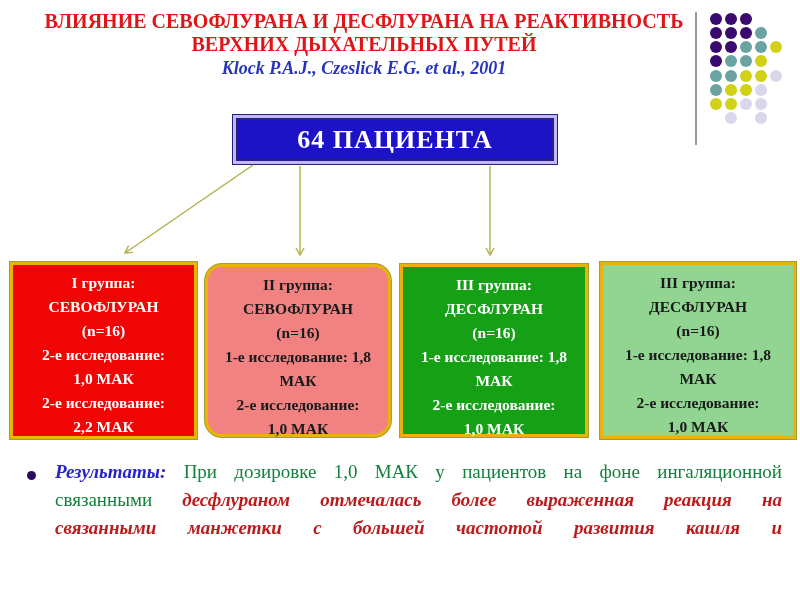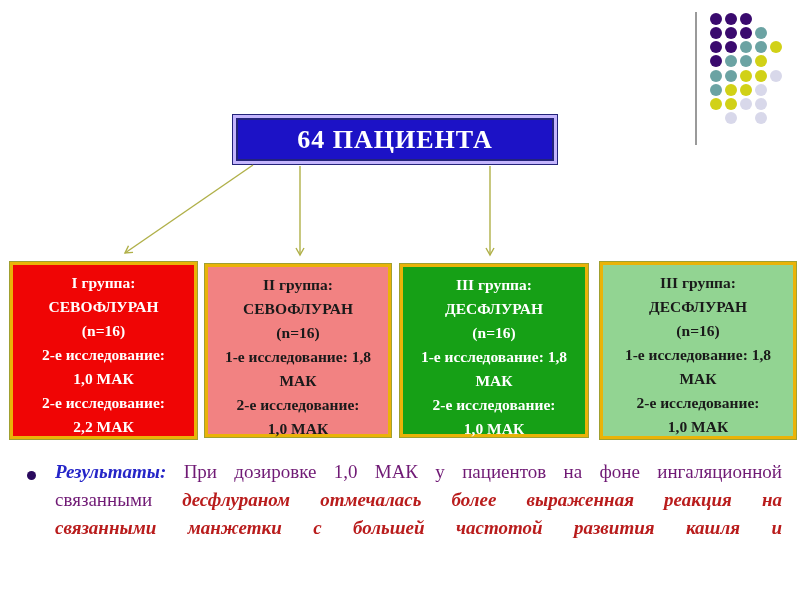--- a/index.html
+++ b/index.html
@@ -33,28 +33,33 @@
   .group-box.g1{left:205px;top:264px;width:186px;height:173px;}
   .group-box.g2{left:400px;top:264px;width:188px;height:173px;}
   .group-box.g3{left:600px;top:262px;width:196px;height:177px;}
 
   
   .results{position:absolute;left:10px;top:458px;width:772px;font-size:19px;}
   .res-bullet{position:absolute;left:17px;top:13px;width:9px;height:9px;border-radius:50%;background:#2a0a5e;}
   .res-line{text-align:justify;text-align-last:justify;line-height:28px;padding-left:45px;}
   .res-line.last{text-align-last:left;}
   .res-label{color:#2525c8;font-weight:bold;font-style:italic;}
-  .res-normal{color:#701a75;}
+  .res-normal{color:#15803d;}
   .res-emphasis{color:#b91c1c;font-weight:bold;font-style:italic;}
 </style>
 </head>
 <body>
 
 <div class="slide">
 
+  <div class="title-block">
+    <div class="title-line">ВЛИЯНИЕ СЕВОФЛУРАНА И ДЕСФЛУРАНА НА РЕАКТИВНОСТЬ</div>
+    <div class="title-line">ВЕРХНИХ ДЫХАТЕЛЬНЫХ ПУТЕЙ</div>
+    <div class="citation">Klock P.A.J., Czeslick E.G. et al., 2001</div>
+  </div>
 
   <div class="deco-vline"></div>
   <div id="dots">
       <div class="deco-dot" style="left: 710px; top: 13px; background: rgb(58, 10, 110);"></div>
       <div class="deco-dot" style="left: 725px; top: 13px; background: rgb(58, 10, 110);"></div>
       <div class="deco-dot" style="left: 740px; top: 13px; background: rgb(58, 10, 110);"></div>
       <div class="deco-dot" style="left: 710px; top: 27px; background: rgb(58, 10, 110);"></div>
       <div class="deco-dot" style="left: 725px; top: 27px; background: rgb(58, 10, 110);"></div>
       <div class="deco-dot" style="left: 740px; top: 27px; background: rgb(58, 10, 110);"></div>
       <div class="deco-dot" style="left: 755px; top: 27px; background: rgb(107, 163, 163);"></div>
@@ -102,21 +107,21 @@
   <div id="groups">
       <div class="group-box g0" style="background: rgb(240, 5, 5); color: rgb(255, 255, 255);">
         <div class="group-line">I группа:</div>
         <div class="group-line">СЕВОФЛУРАН</div>
         <div class="group-line">(n=16)</div>
         <div class="group-line">2-е исследование:</div>
         <div class="group-line">1,0 МАК</div>
         <div class="group-line">2-е исследование:</div>
         <div class="group-line">2,2 МАК</div>
       </div>
-      <div class="group-box g1" style="background: rgb(242, 130, 130); color: rgb(26, 26, 26);">
+      <div class="group-box g1" style="background: rgb(242, 130, 130); color: rgb(26, 26, 26); border-radius: 17px;">
         <div class="group-line">II группа:</div>
         <div class="group-line">СЕВОФЛУРАН</div>
         <div class="group-line">(n=16)</div>
         <div class="group-line">1-е исследование: 1,8</div>
         <div class="group-line">МАК</div>
         <div class="group-line">2-е исследование:</div>
         <div class="group-line">1,0 МАК</div>
       </div>
       <div class="group-box g2" style="background: rgb(22, 160, 22); color: rgb(255, 255, 255);">
         <div class="group-line">III группа:</div>

